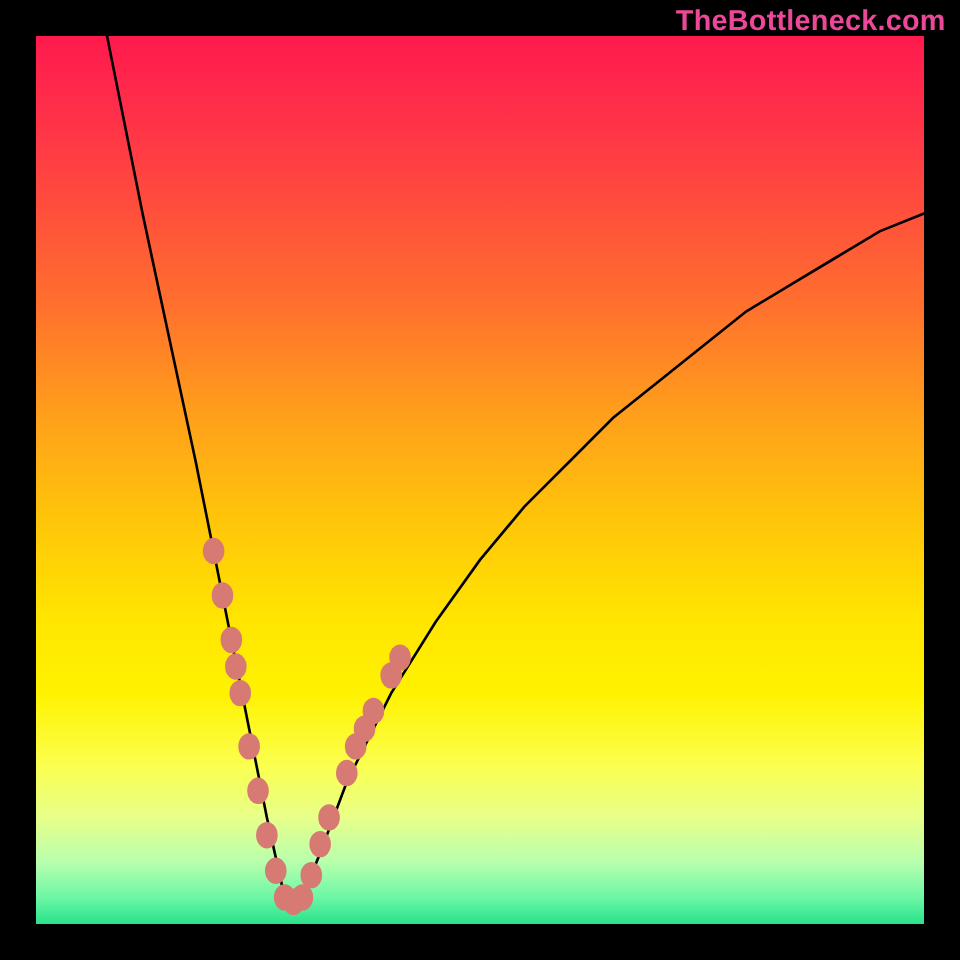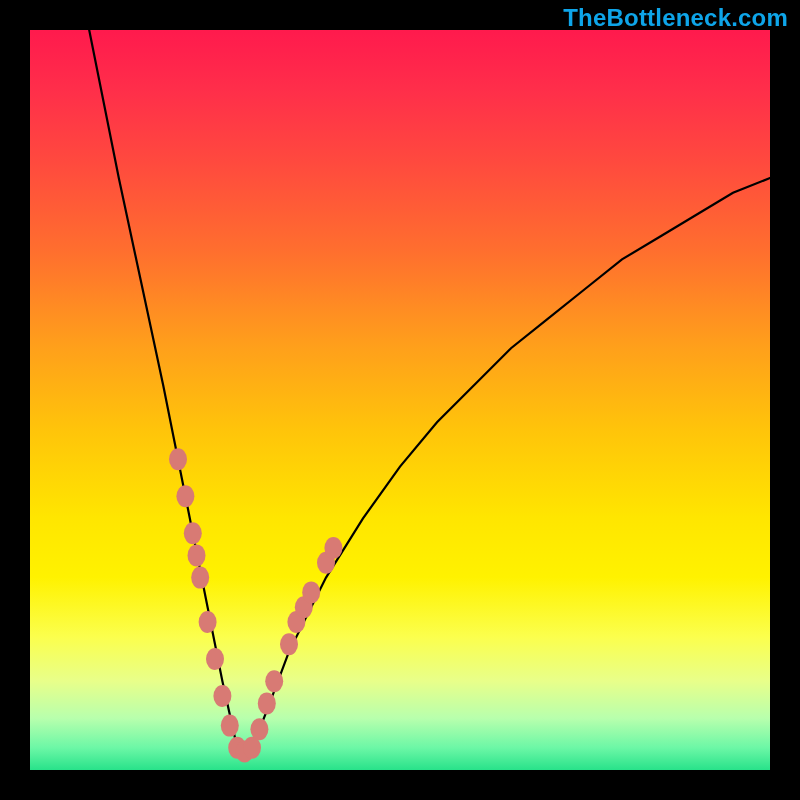--- a/index.html
+++ b/index.html
@@ -32,21 +32,21 @@
       #28e28a 100%
     );
   }
   .watermark {
     position: absolute;
     top: 4px;
     right: 12px;
     font-family: Arial, Helvetica, sans-serif;
     font-size: 24px;
     font-weight: 600;
-    color: #0ea5e9;
+    color: #ec4899;
     letter-spacing: 0.2px;
     user-select: none;
   }
   svg.curve {
     position: absolute;
     left: 0; top: 0;
     width: 740px; height: 740px;
     overflow: visible;
   }
   .curve-path {

